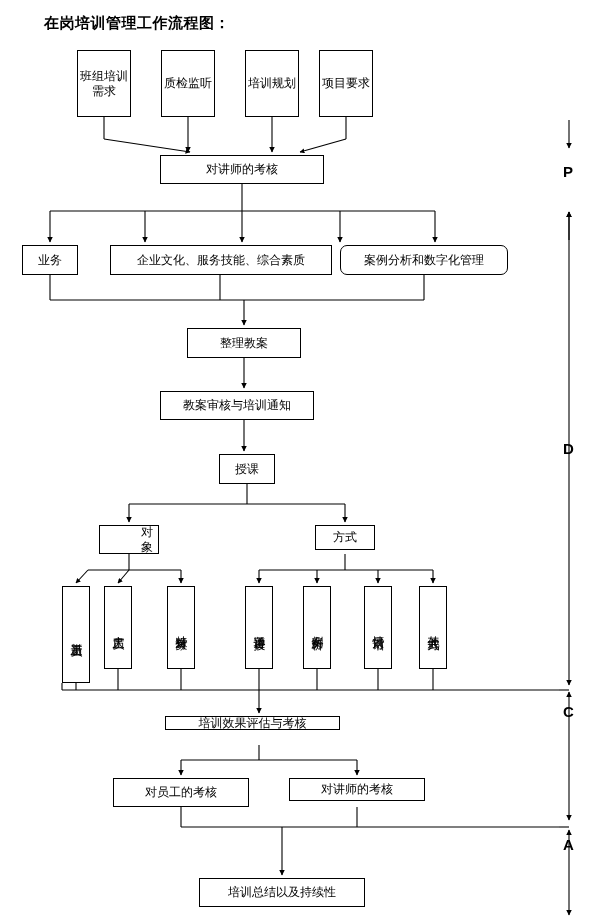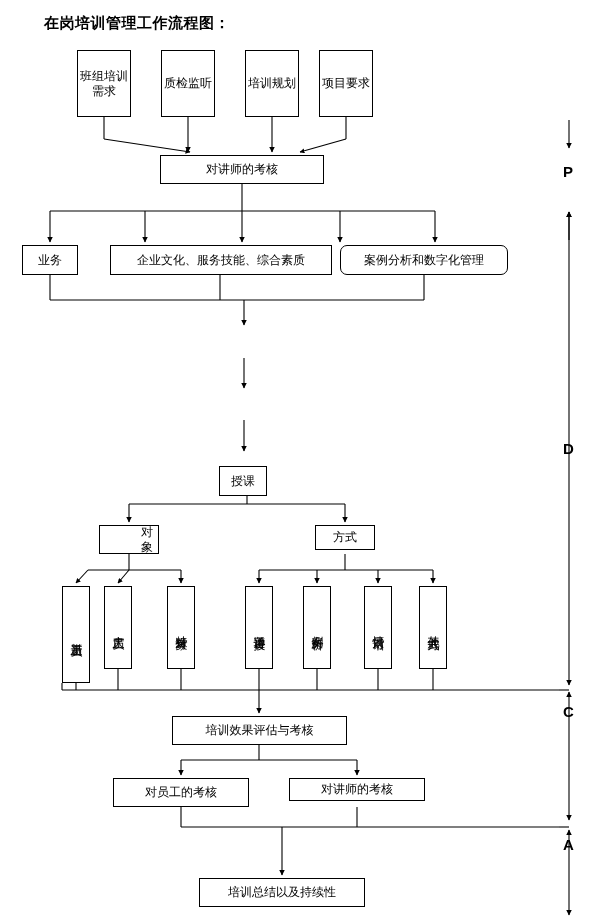--- a/index.html
+++ b/index.html
@@ -175,21 +175,27 @@
   <div class="box" style="left:22px;top:245px;width:56px;height:30px;">
       <span>业务</span>
     </div>
   <div class="box" style="left:110px;top:245px;width:222px;height:30px;">
       <span>企业文化、服务技能、综合素质</span>
     </div>
   <div class="box" style="left:340px;top:245px;width:168px;height:30px;border-radius:7px;">
       <span>案例分析和数字化管理</span>
     </div>
 
-  <div class="box" style="left:219px;top:454px;width:48px;height:30px;margin-top:12px;">
+  <div class="box" style="left:187px;top:328px;width:114px;height:30px;">
+      <span>整理教案</span>
+    </div>
+  <div class="box" style="left:160px;top:391px;width:154px;height:29px;">
+      <span>教案审核与培训通知</span>
+    </div>
+  <div class="box" style="left:219px;top:454px;width:56px;height:30px;">
       <span>授课</span>
     </div>
 
   <div class="box" style="left:99px;top:525px;width:60px;height:29px;padding-left:38px;">
       <span>对象</span>
     </div>
   <div class="box" style="left:315px;top:525px;width:60px;height:25px;">
       <span>方式</span>
     </div>
 
@@ -208,21 +214,21 @@
   <div class="box vert" style="left:303px;top:586px;width:28px;height:83px;">
       <span>案例分析</span>
     </div>
   <div class="box vert" style="left:364px;top:586px;width:28px;height:83px;">
       <span>情景对话</span>
     </div>
   <div class="box vert" style="left:419px;top:586px;width:28px;height:83px;">
       <span>其他方式</span>
     </div>
 
-  <div class="box" style="left:172px;top:716px;width:175px;height:29px;">
+  <div class="box" style="left:165px;top:716px;width:175px;height:14px;">
       <span>培训效果评估与考核</span>
     </div>
   <div class="box" style="left:113px;top:778px;width:136px;height:29px;">
       <span>对员工的考核</span>
     </div>
   <div class="box" style="left:289px;top:778px;width:136px;height:23px;text-align:center;">
       <span>对讲师的考核</span>
     </div>
   <div class="box" style="left:199px;top:878px;width:166px;height:29px;">
       <span>培训总结以及持续性</span>

